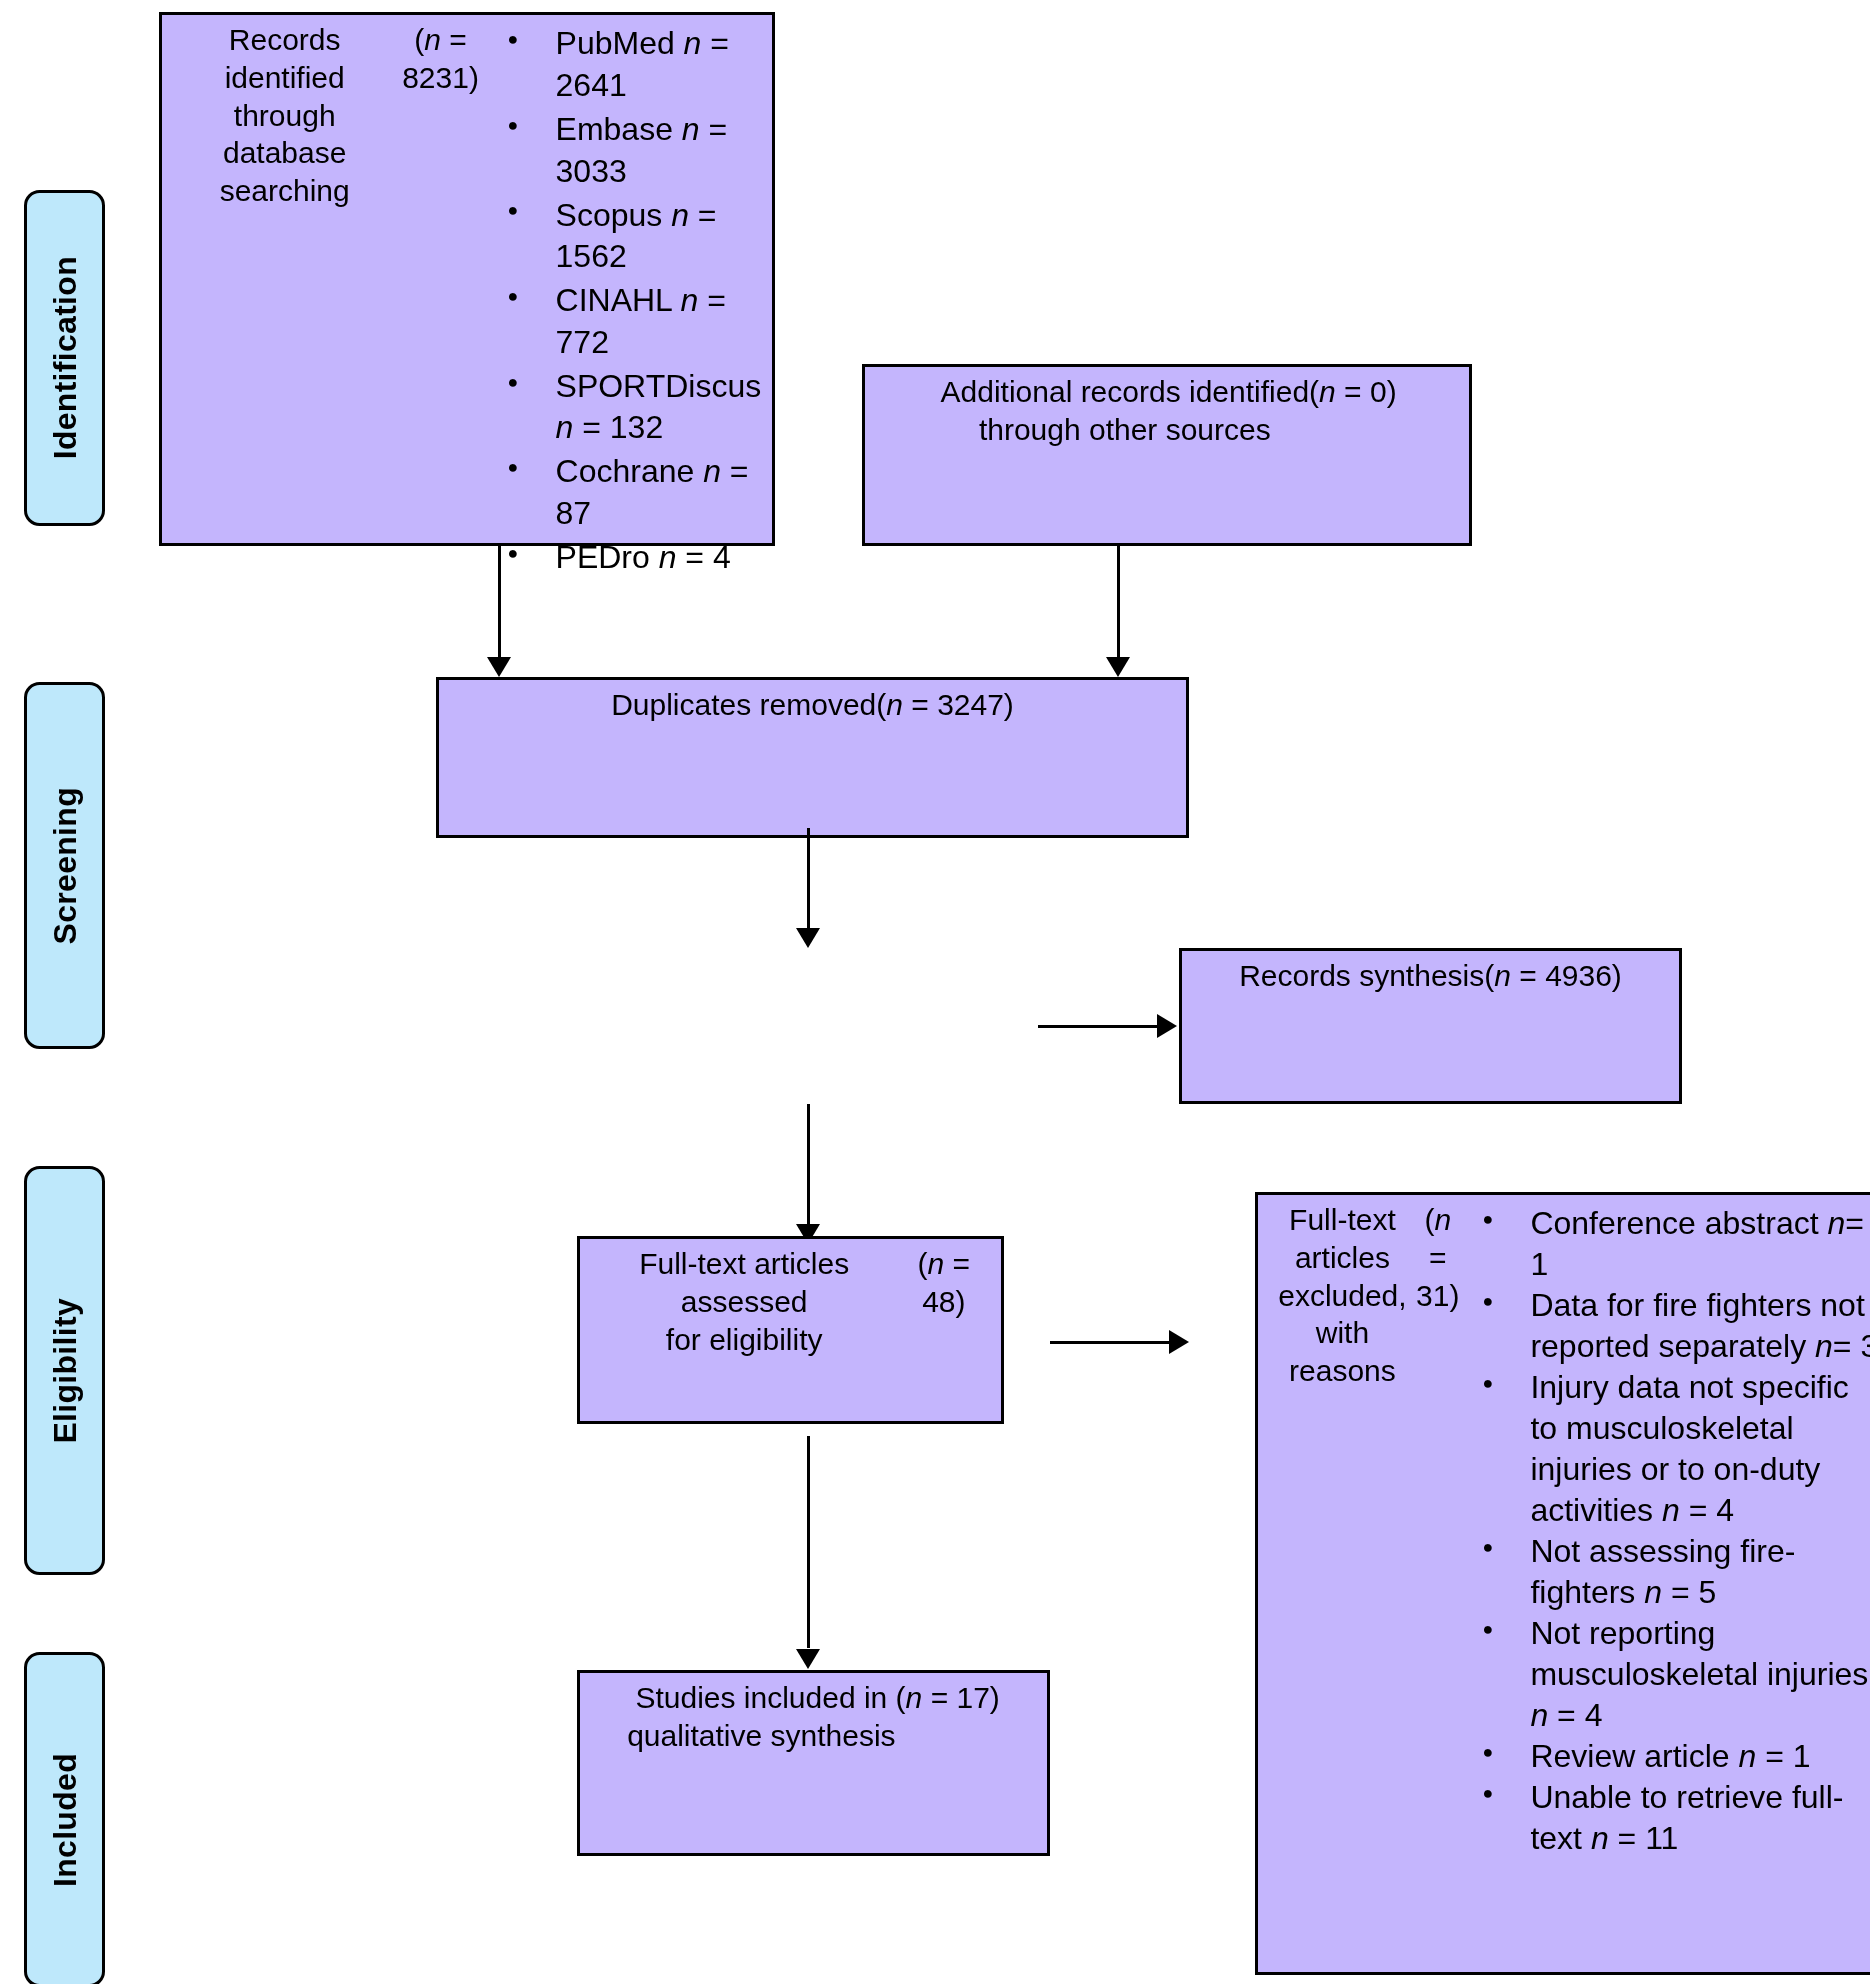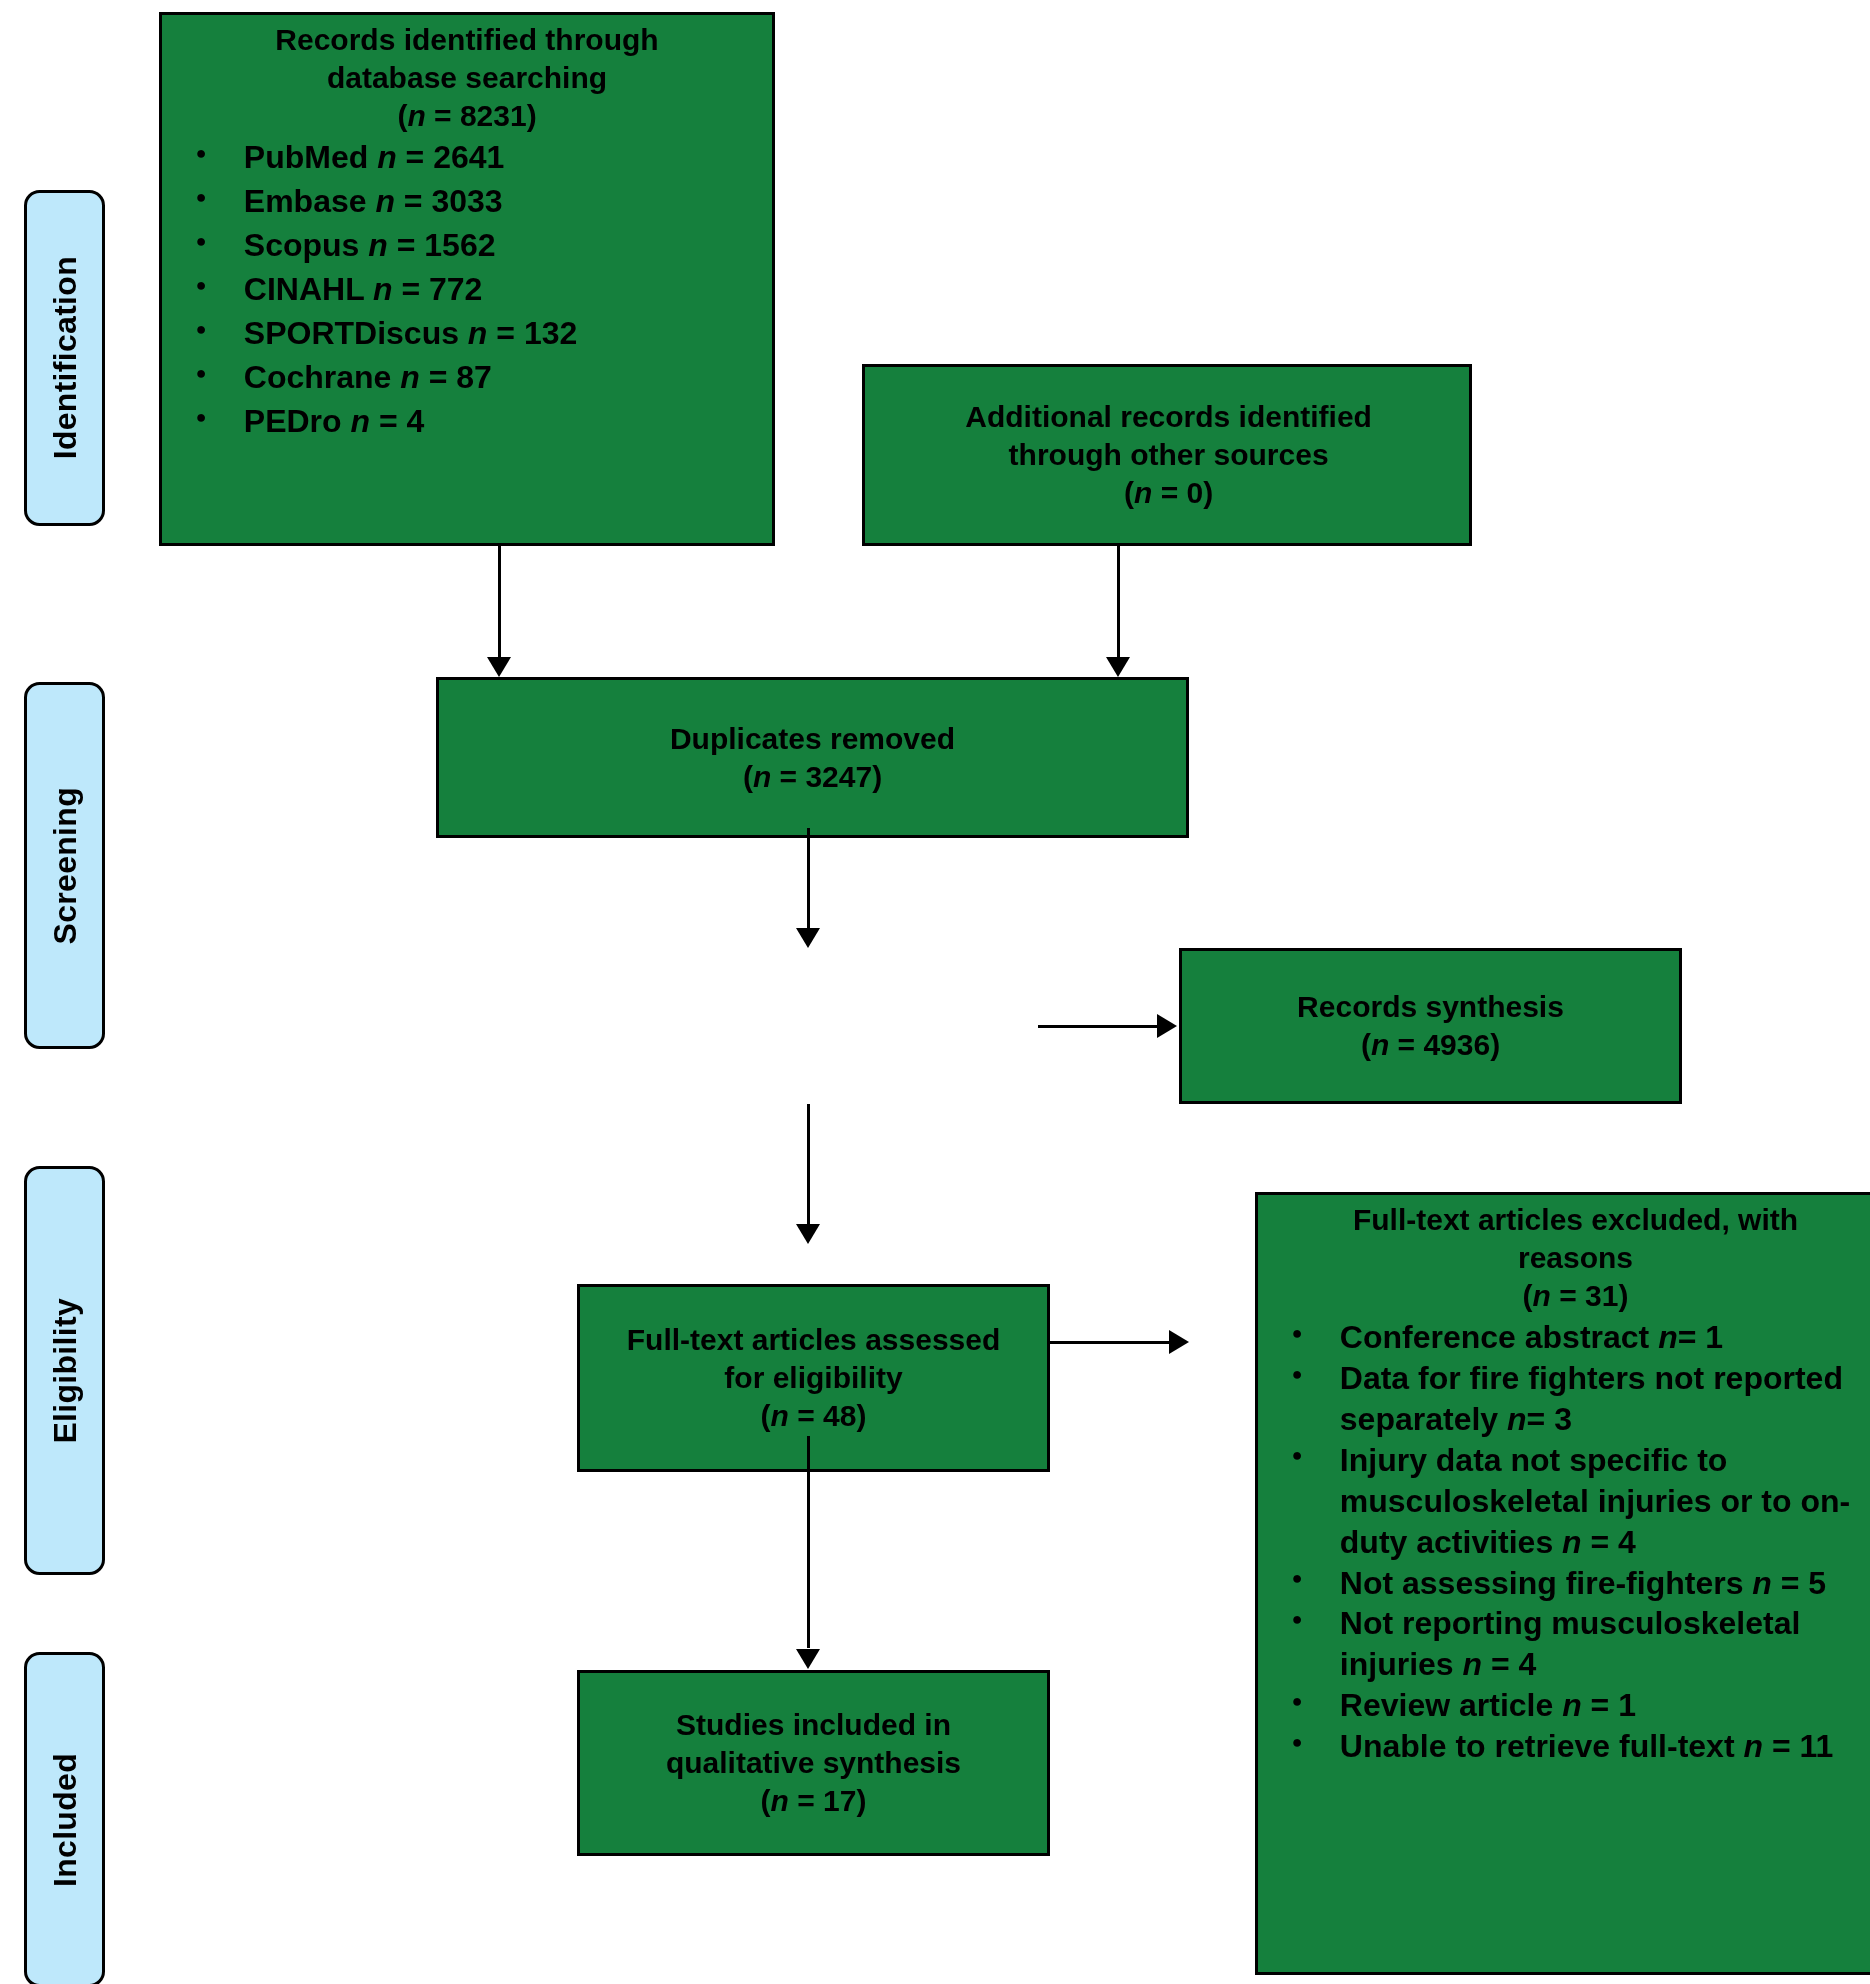--- a/index.html
+++ b/index.html
@@ -36,28 +36,27 @@
     font-size: 32px;
     font-weight: bold;
     letter-spacing: 0.3px;
     line-height: 1;
     white-space: nowrap;
   }
 
   
   .flow-box {
     position: absolute;
-    background: #15803d;
+    background: #c4b5fd;
     border: 3px solid #000000;
     box-sizing: border-box;
     display: flex;
-    flex-direction: column;
+    flex-direction: row;
     justify-content: center;
     padding: 6px 10.8px;
-    font-weight: bold;
   }
   .flow-box.top-aligned {
     justify-content: flex-start;
   }
   .box-title {
     text-align: center;
     font-size: 30px;
     line-height: 1.26;
     white-space: pre-line;
   }
@@ -180,21 +179,21 @@
   <div class="arrow-right" style="left:1157px; top:1014px;"></div>
 
   <div class="flow-box" style="left:1179px; top:948px; width:503px; height:156px;">
     <div class="box-title">Records synthesis</div>
     <div class="box-count">(<i>n</i> = 4936)</div>
   </div>
 
   <div class="vline" style="left:807px; top:1104px; height:120px;"></div>
   <div class="arrow-down" style="left:796px; top:1224px;"></div>
 
-  <div class="flow-box" style="left:577px; top:1284px; width:473px; height:188px;">
+  <div class="flow-box" style="left:577px; top:1236px; width:427px; height:188px;">
     <div class="box-title">Full-text articles assessed<br>for eligibility</div>
     <div class="box-count">(<i>n</i> = 48)</div>
   </div>
 
   <div class="hline" style="left:1050px; top:1341px; width:120px;"></div>
   <div class="arrow-right" style="left:1169px; top:1330px;"></div>
 
   <div class="flow-box top-aligned" style="left:1210px; top:1192px; width:641px; height:783px;margin-left:45px;">
     <div class="box-title">Full-text articles excluded, with<br>reasons</div>
     <div class="box-count">(<i>n</i> = 31)</div>

